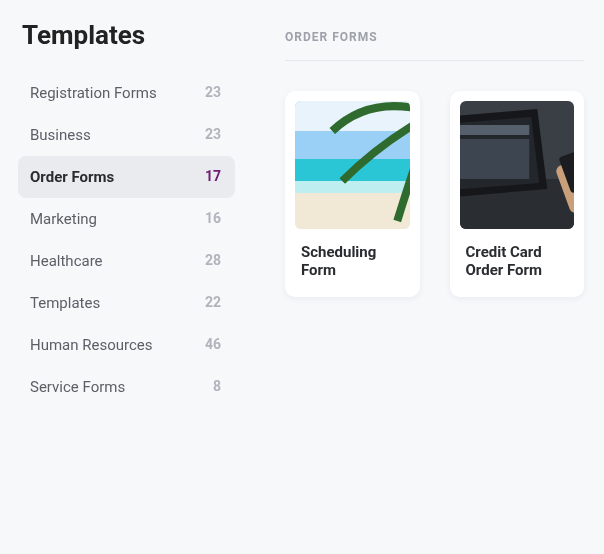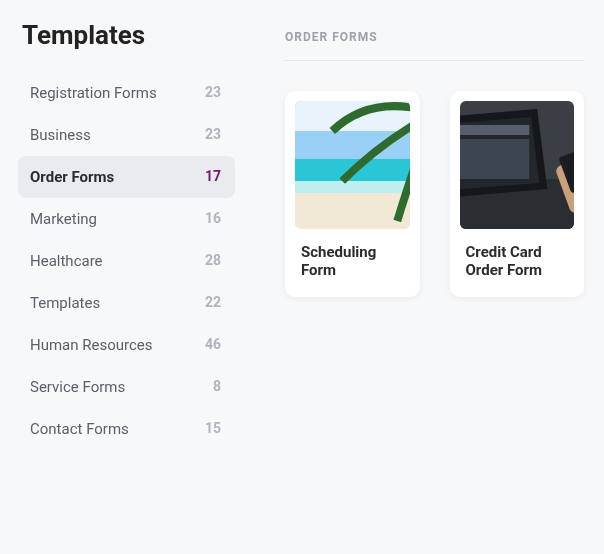--- a/index.html
+++ b/index.html
@@ -119,24 +119,20 @@
         <span class="count">22</span>
       </li>
       <li class="cat-item">
         <span>Human Resources</span>
         <span class="count">46</span>
       </li>
       <li class="cat-item">
         <span>Service Forms</span>
         <span class="count">8</span>
       </li>
-      <li class="cat-item">
-        <span>Contact Forms</span>
-        <span class="count">15</span>
-      </li>
     </ul>
 </aside>
 
 <main class="main">
   <div class="section-header">ORDER FORMS</div>
   <div class="cards" id="cards">
       <div class="card">
         <div class="card-img">
   <svg viewBox="0 0 280 128" preserveAspectRatio="xMidYMid slice">
     <rect width="280" height="58" fill="#9ad0f5"></rect>

